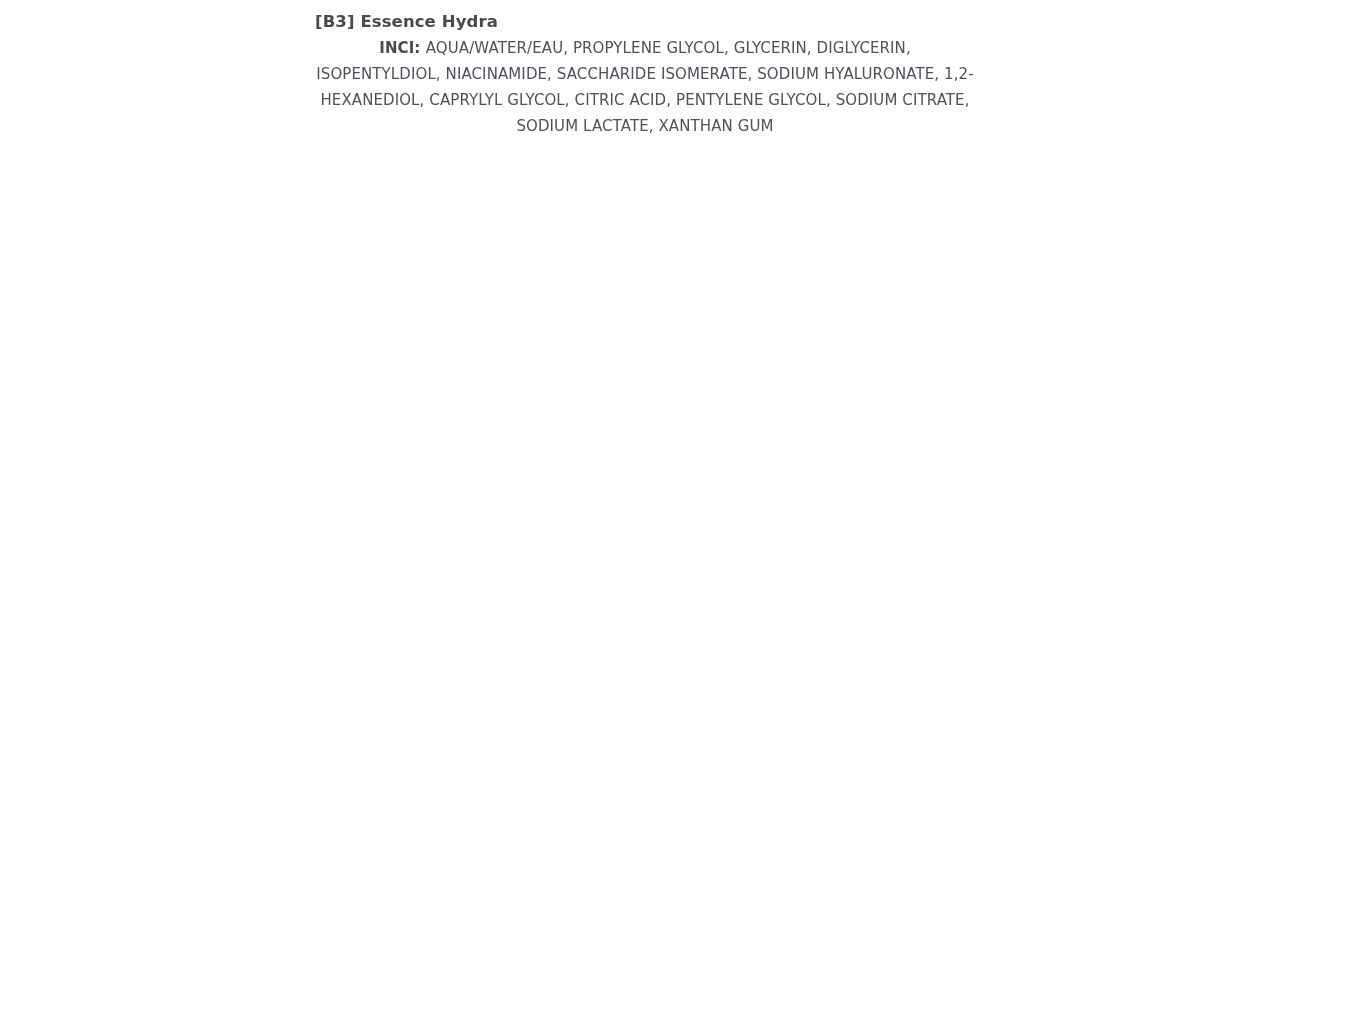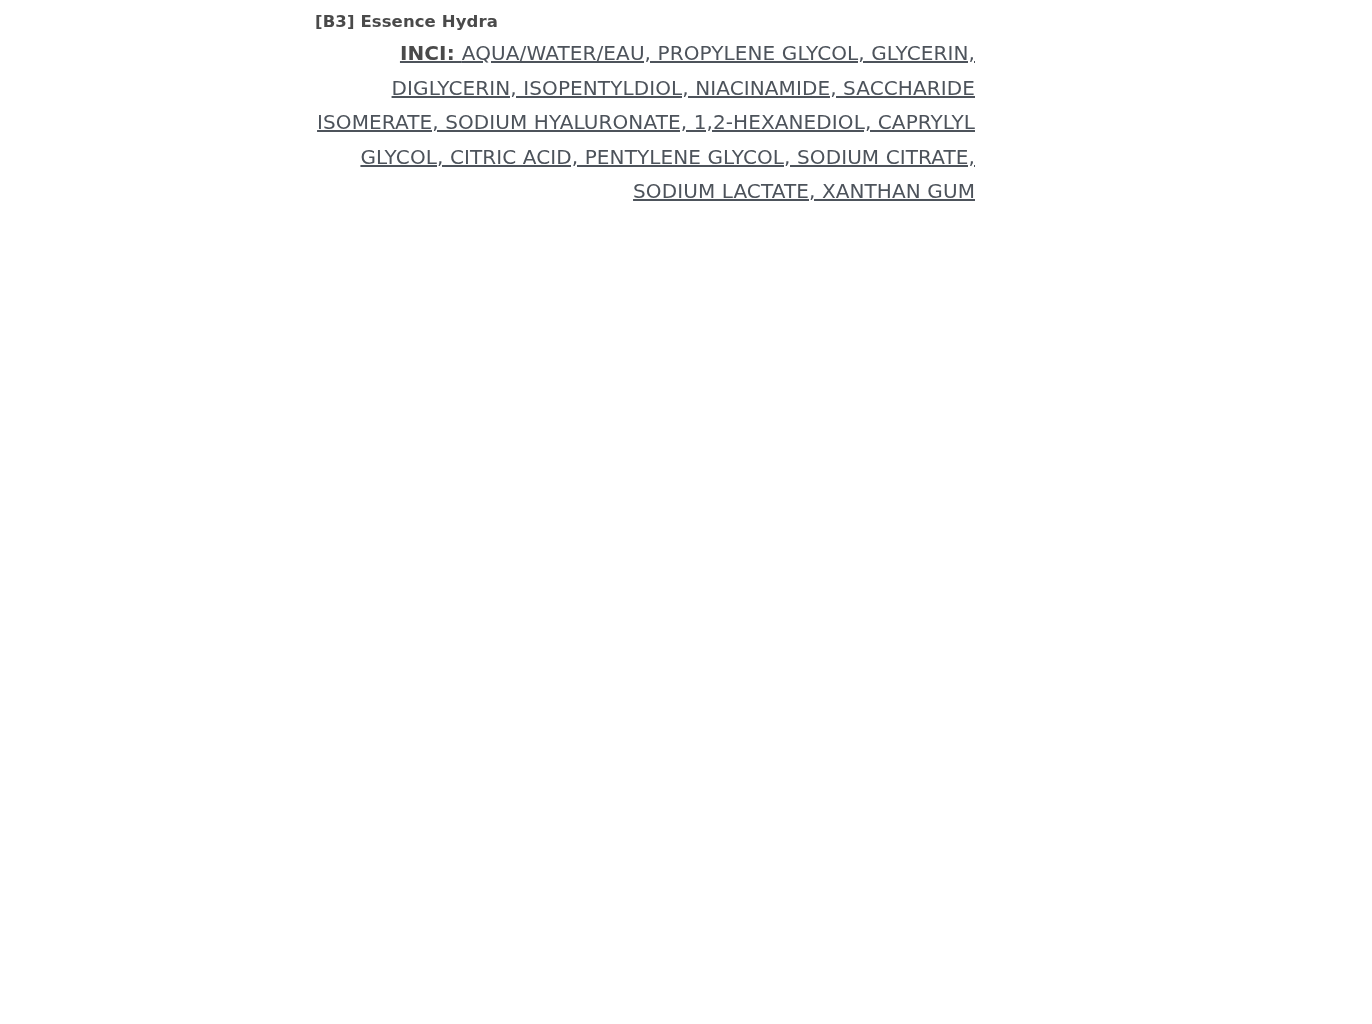--- a/index.html
+++ b/index.html
@@ -28,27 +28,26 @@
   .product-title {
     font-size: 16.5px;
     font-weight: bold;
     color: #4a4a4a;
     line-height: 1.72;
     letter-spacing: 0.1px;
     margin: 0;
     white-space: nowrap;
   }
   .inci-paragraph {
-    font-size: 20px;
+    font-size: 15px;
     color: #4d535b;
     line-height: 1.72;
     letter-spacing: 0.1px;
     margin: 0;
-    text-align: right;
-    text-decoration: underline;
+    text-align: center;
   }
   .inci-label {
     font-weight: bold;
     color: #4a4a4a;
   }
   .inci-body {
     font-weight: normal;
     color: #4d535b;
   }
 </style>

